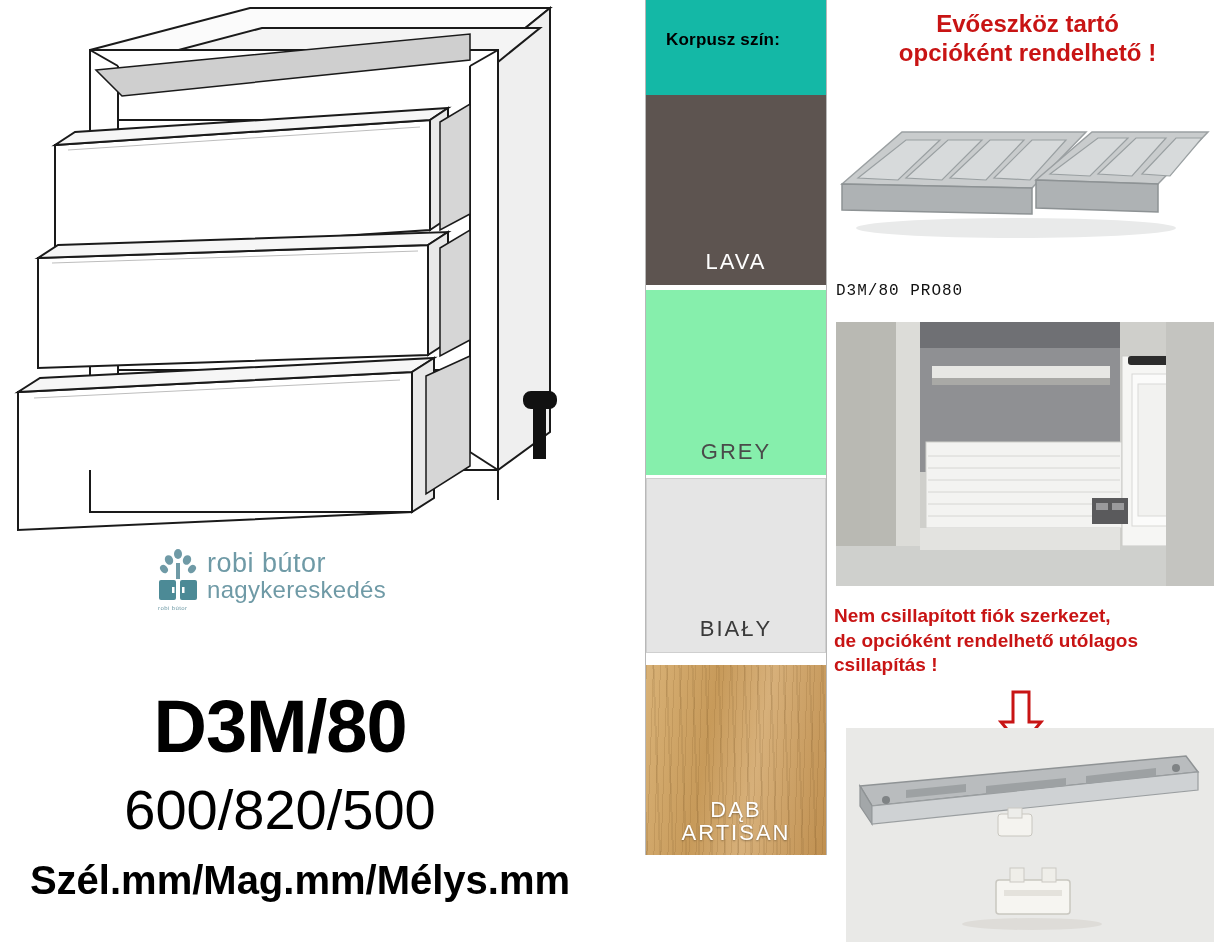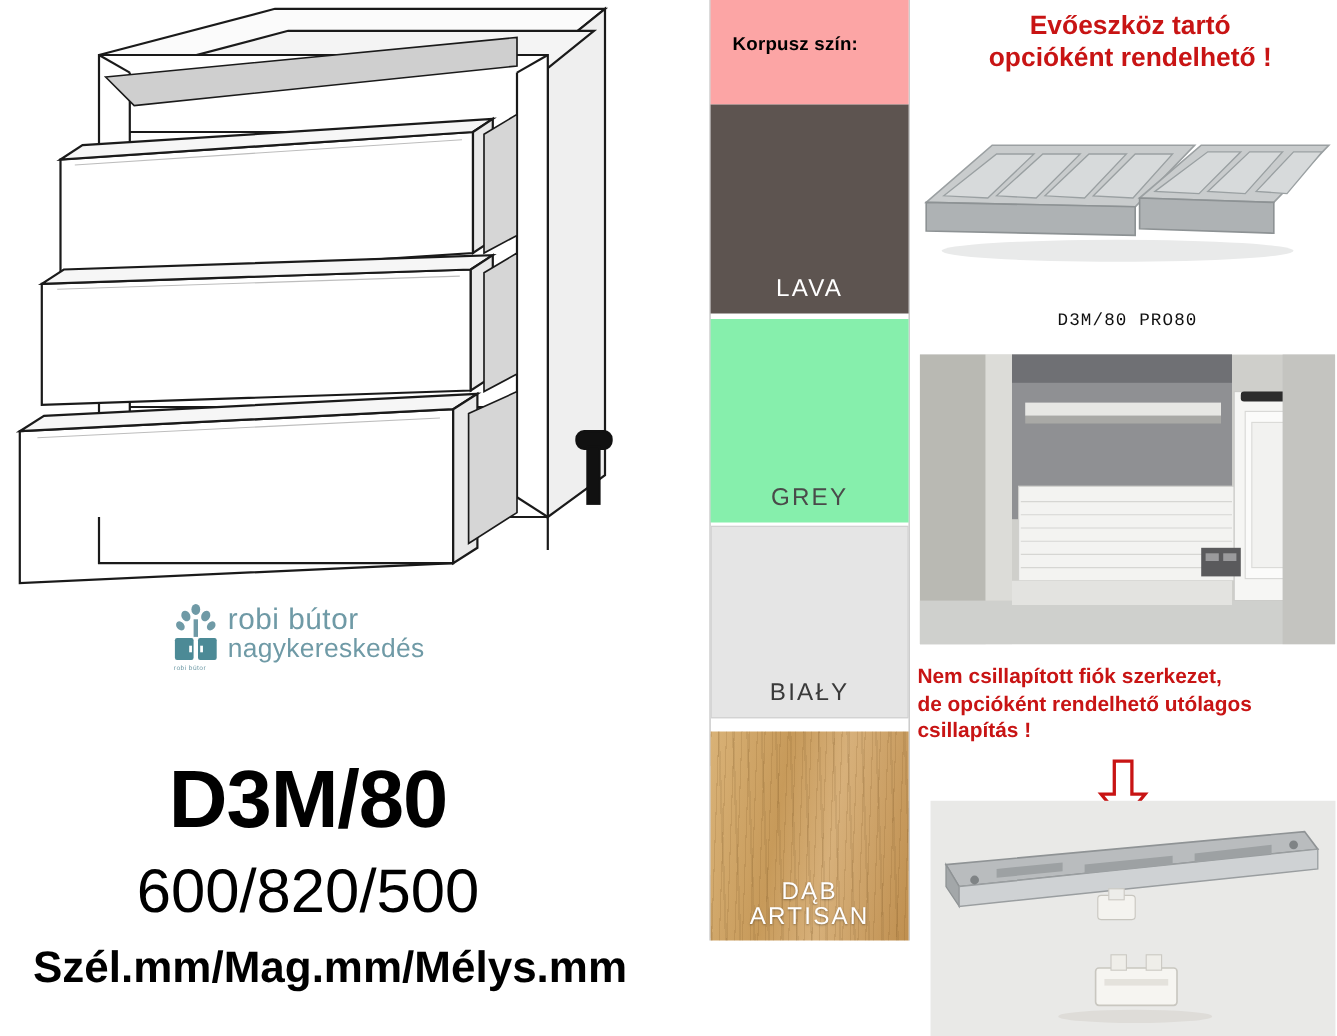--- a/index.html
+++ b/index.html
@@ -118,21 +118,21 @@
   }
   .swatch-label {
     font-size: 22px;
     letter-spacing: 2px;
     padding-bottom: 10px;
     font-family: "Liberation Sans", sans-serif;
     text-align: right;
   }
   .sw-header {
     top: 0; height: 95px;
-    background: #fca5a5;
+    background: #14b8a6;
     align-items: flex-start;
     justify-content: flex-start;
   }
   .sw-header .hdr-text {
     font-size: 17px;
     font-weight: bold;
     color: #000;
     padding: 30px 0 0 20px;
     letter-spacing: .2px;
   }
@@ -188,21 +188,21 @@
   }
   .cutlery-img {
     position: absolute;
     left: 8px; top: 88px;
     width: 378px; height: 180px;
   }
   .cutlery-caption {
     position: absolute;
     left: 8px; top: 282px;
     width: 378px;
-    text-align: center;
+    text-align: left;
     font-size: 16px;
     color: #111;
     font-family: "Liberation Mono", monospace;
     letter-spacing: 1px;
   }
   .photo-drawer {
     position: absolute;
     left: 8px; top: 322px;
     width: 378px; height: 264px;
     overflow: hidden;

